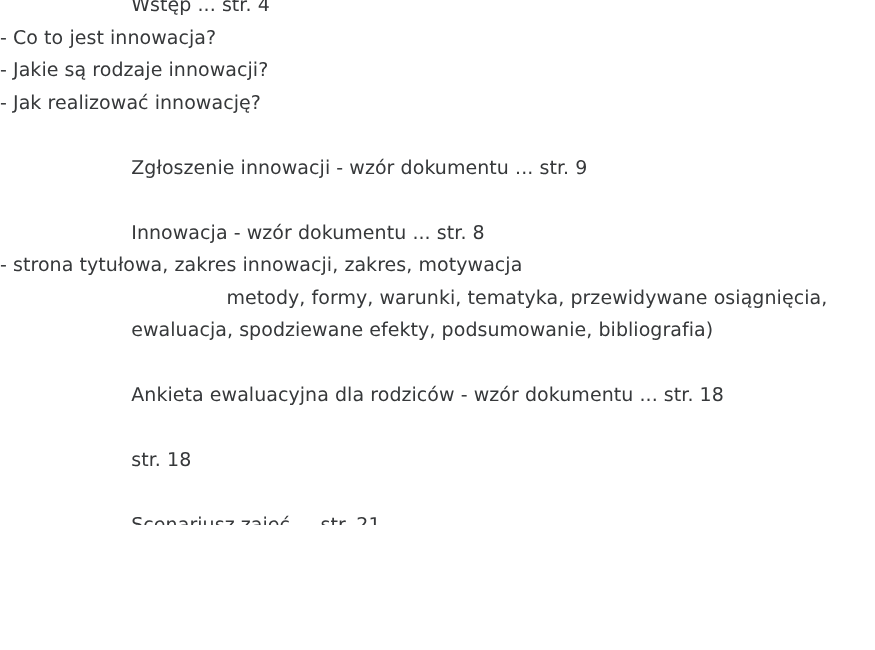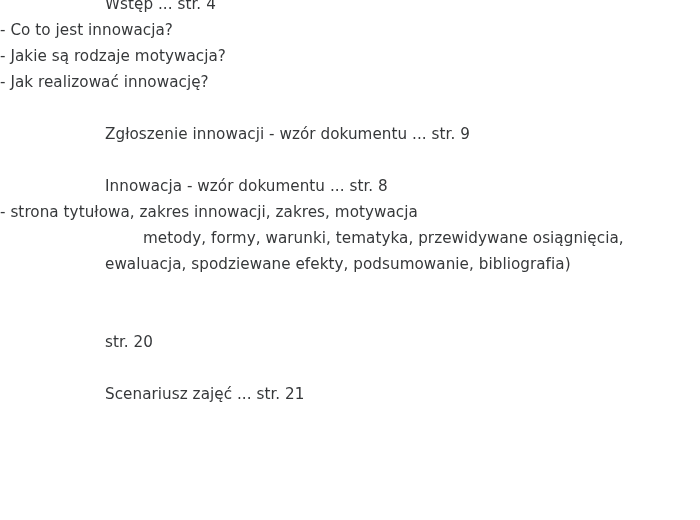--- a/index.html
+++ b/index.html
@@ -36,49 +36,52 @@
     line-height: 26px;
     white-space: pre;
     letter-spacing: 0.05px;
   }
 
   
   .lvl-0 { padding-left: 105px; }
   
   .lvl-1 { }
   
-  .lvl-cont { padding-left: 143px; }
+  .lvl-cont { padding-left: 143px; text-align: center; }
 
   .spacer { height: 26px; }
 </style>
 </head>
 <body>
 
 <div class="page">
   <div class="doc" id="doc-root">
       <div>
         <div class="line lvl-0">Wstęp ... str. 4</div>
         <div class="line lvl-1">- Co to jest innowacja?</div>
-        <div class="line lvl-1">- Jakie są rodzaje motywacja?</div>
+        <div class="line lvl-1">- Jakie są rodzaje innowacji?</div>
         <div class="line lvl-1">- Jak realizować innowację?</div>
       </div>
       <div class="spacer"></div>
       <div>
         <div class="line lvl-0">Zgłoszenie innowacji - wzór dokumentu ... str. 9</div>
       </div>
       <div class="spacer"></div>
       <div>
         <div class="line lvl-0">Innowacja - wzór dokumentu ... str. 8</div>
         <div class="line lvl-1">- strona tytułowa, zakres innowacji, zakres, motywacja</div>
         <div class="line lvl-cont">metody, formy, warunki, tematyka, przewidywane osiągnięcia,</div>
         <div class="line lvl-0">ewaluacja, spodziewane efekty, podsumowanie, bibliografia)</div>
       </div>
       <div class="spacer"></div>
+      <div>
+        <div class="line lvl-0">Ankieta ewaluacyjna dla rodziców - wzór dokumentu ... str. 18</div>
+      </div>
       <div class="spacer"></div>
       <div>
-        <div class="line lvl-0">str. 20</div>
+        <div class="line lvl-0">str. 18</div>
       </div>
       <div class="spacer"></div>
       <div>
         <div class="line lvl-0">Scenariusz zajęć ... str. 21</div>
       </div>
     </div>
 </div>
 
 </body></html>

